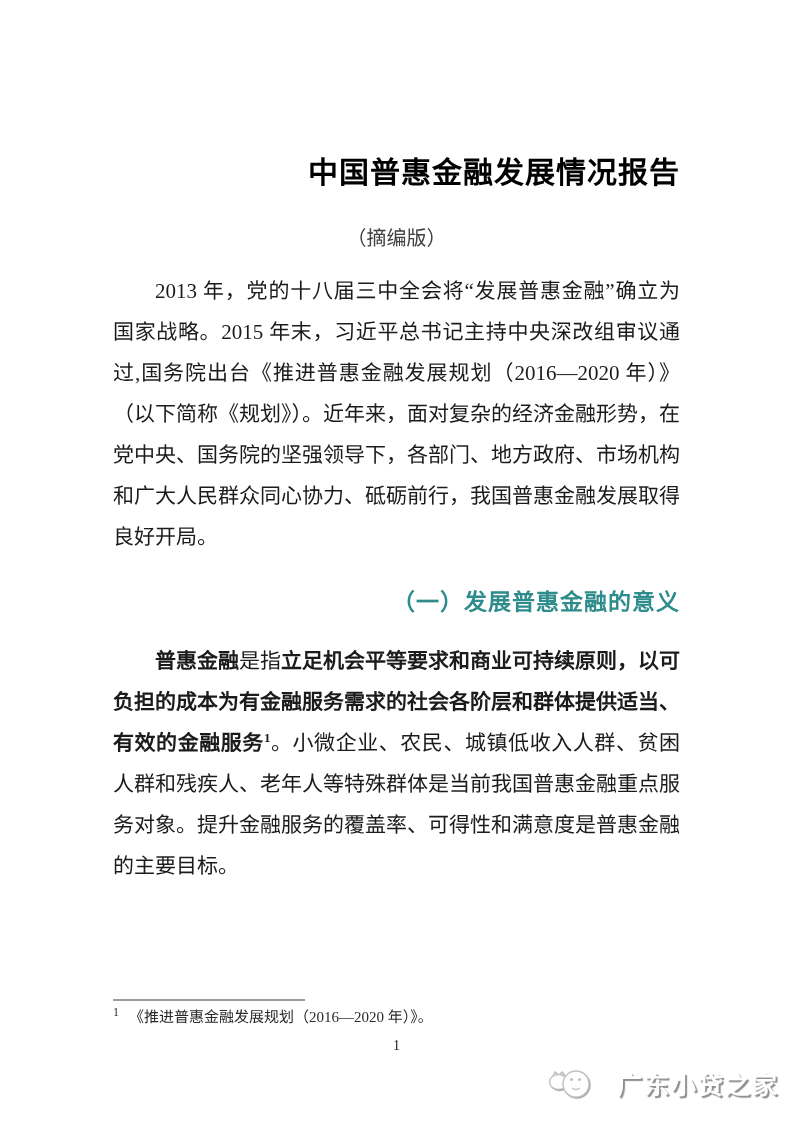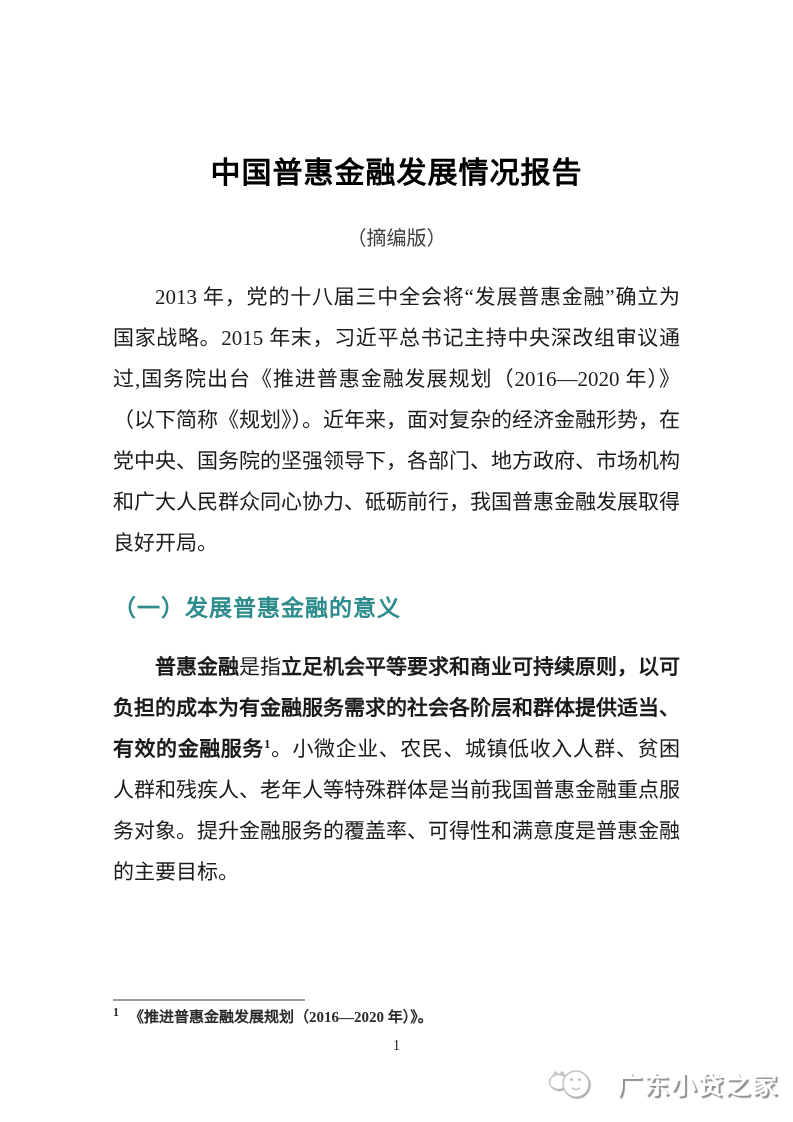--- a/index.html
+++ b/index.html
@@ -18,50 +18,51 @@
     color: #1b1b1b;
   }
   .content {
     position: absolute;
     left: 113px;
     top: 0;
     width: 567px;
   }
   .report-title {
     margin-top: 153px;
-    text-align: center;
+    text-align: right;
     font-family: "Liberation Sans", "DejaVu Sans", sans-serif;
     font-size: 30px;
     font-weight: 700;
     letter-spacing: 1px;
     color: #000000;
     line-height: 1.3;
   }
   .report-subtitle {
     margin-top: 33px;
     text-align: center;
     font-size: 20px;
     color: #404040;
     line-height: 1.3;
   }
   .body-para {
-    margin-top: 26px;
+    margin-top: 20px;
     font-size: 21px;
     line-height: 41px;
     text-align: justify;
     text-indent: 2em;
     color: #1b1b1b;
   }
   .section-heading {
     margin-top: 30px;
     font-family: "Liberation Sans", "DejaVu Sans", sans-serif;
     font-size: 23px;
     font-weight: 700;
     letter-spacing: 1px;
     line-height: 1.3;
+    text-align: right;
   }
   .def-para {
     margin-top: 23px;
   }
   .bd {
     font-weight: 700;
   }
   sup.fnref {
     font-size: 13px;
     font-weight: 700;
@@ -74,21 +75,20 @@
     width: 192px;
     border-top: 2px solid #9c9c9c;
   }
   .footnote {
     position: absolute;
     left: 113px;
     top: 1005px;
     width: 567px;
     font-size: 15px;
     color: #2a2a2a;
-    font-weight: bold;
   }
   .footnote sup {
     font-size: 12px;
     margin-right: 10px;
   }
   .page-number {
     position: absolute;
     left: 0;
     right: 0;
     top: 1038px;

